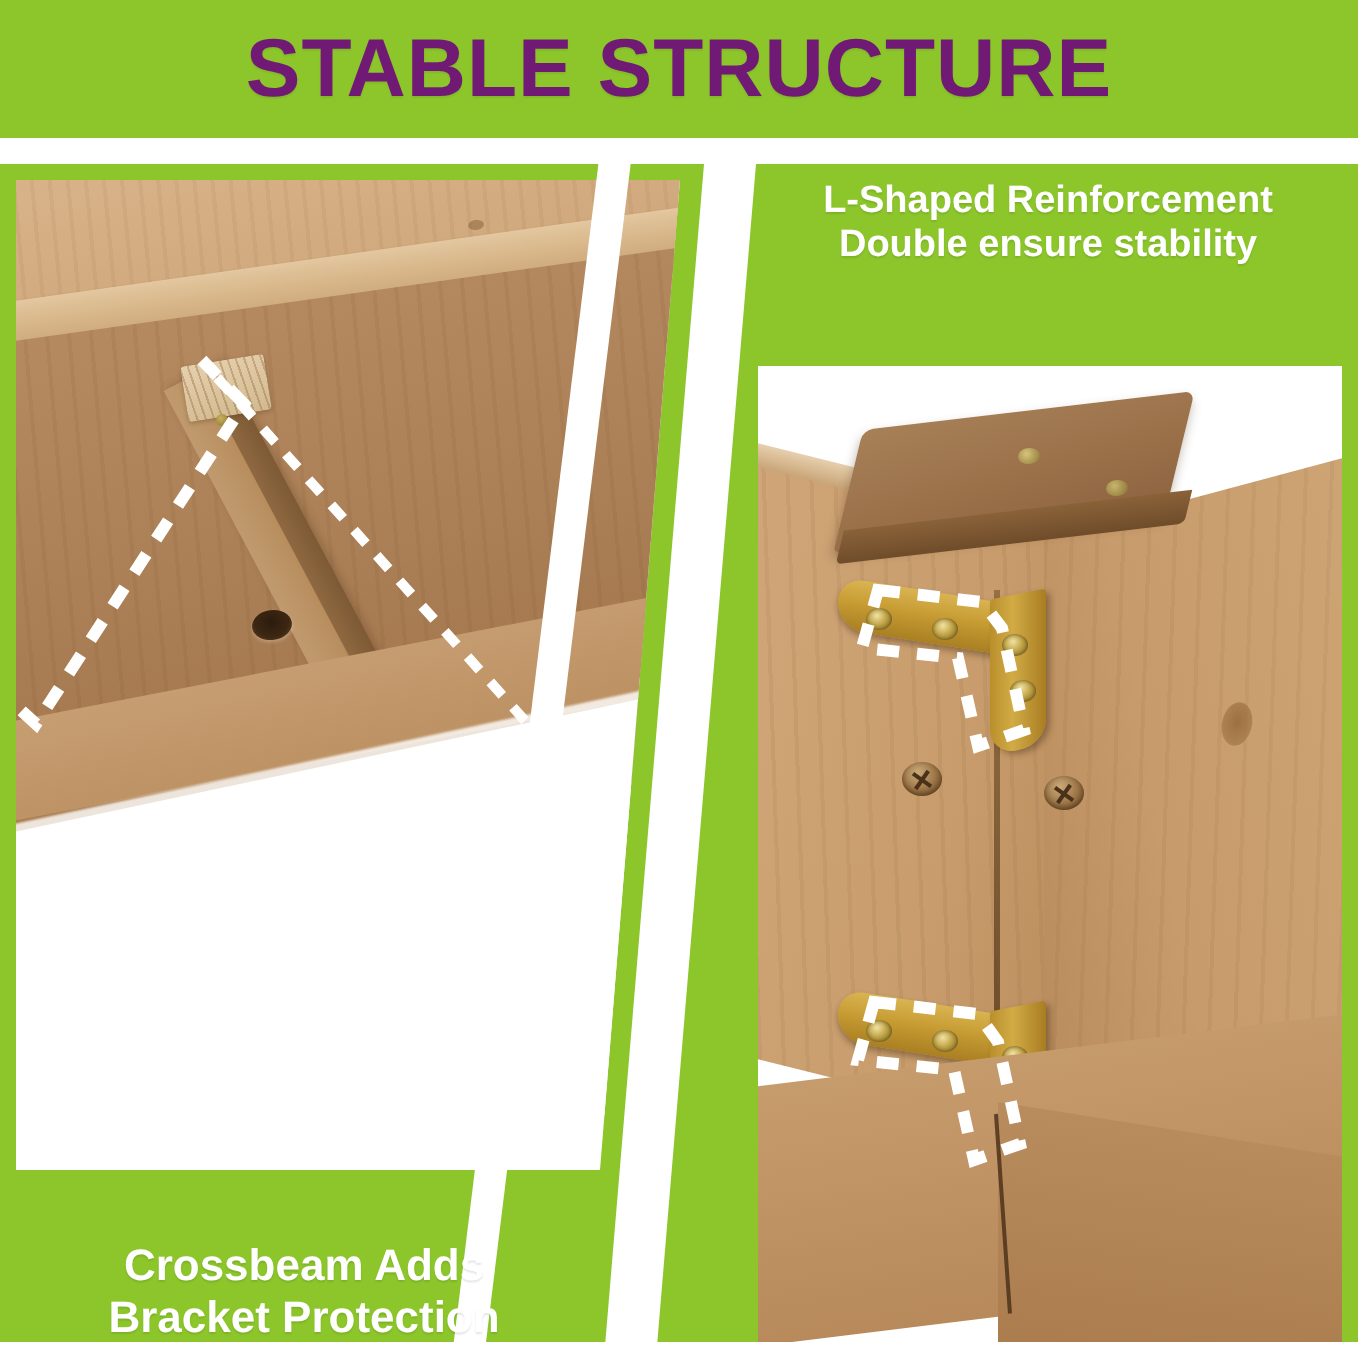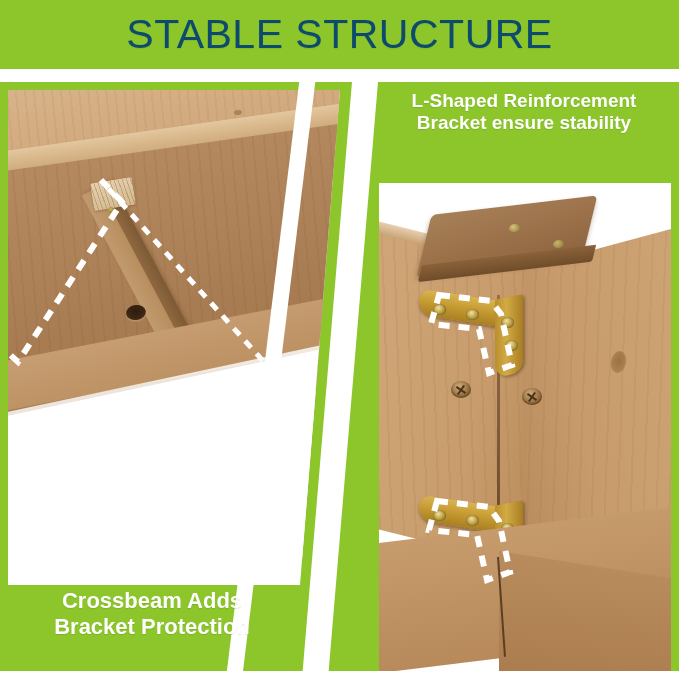--- a/index.html
+++ b/index.html
@@ -10,21 +10,21 @@
   }
   #root{position:relative;width:679px;height:679px;background:#ffffff;overflow:hidden;}
 
   
   .header-bar{
     position:absolute;left:0;top:0;width:679px;height:69px;
     background:#8CC62B;
     display:flex;align-items:center;justify-content:center;
   }
   .header-title{
-    color:#0c4a6e;font-weight:normal;font-size:41px;letter-spacing:0.5px;
+    color:#701a75;font-weight:bold;font-size:41px;letter-spacing:0.5px;
     line-height:1;white-space:nowrap;
     text-shadow:0 1px 1px rgba(0,0,0,.07);
   }
 
   
   .panel{position:absolute;background:#8CC62B;}
   .panel-left{
     left:0;top:82px;width:352px;height:597px;
     clip-path:polygon(0 0, 352px 0, 302px 597px, 0 597px);
   }
@@ -260,21 +260,21 @@
 
   
   .caption{
     position:absolute;color:#ffffff;font-weight:bold;line-height:1.18;
     text-align:center;text-shadow:0 1px 1px rgba(0,0,0,.10);
   }
   .caption-right{
     left:381px;top:90px;width:286px;font-size:19px;
   }
   .caption-left{
-    left:26px;top:588px;width:252px;font-size:22px;
+    left:26px;top:620px;width:252px;font-size:22px;
   }
 </style>
 </head>
 <body>
 
 <div id="root">
 
   <div class="header-bar">
     <div class="header-title">STABLE STRUCTURE</div>
   </div>
@@ -355,21 +355,21 @@
       </svg>
     </div>
   </div>
 
   <div class="divider"></div>
 
   <div class="bottom-strip"></div>
 
   <div class="caption caption-right">
     <div>L-Shaped Reinforcement</div>
-    <div>Bracket ensure stability</div>
+    <div>Double ensure stability</div>
   </div>
 
   <div class="caption caption-left">
     <div>Crossbeam Adds</div>
     <div>Bracket Protection</div>
   </div>
 
 </div>
 
 </body></html>

